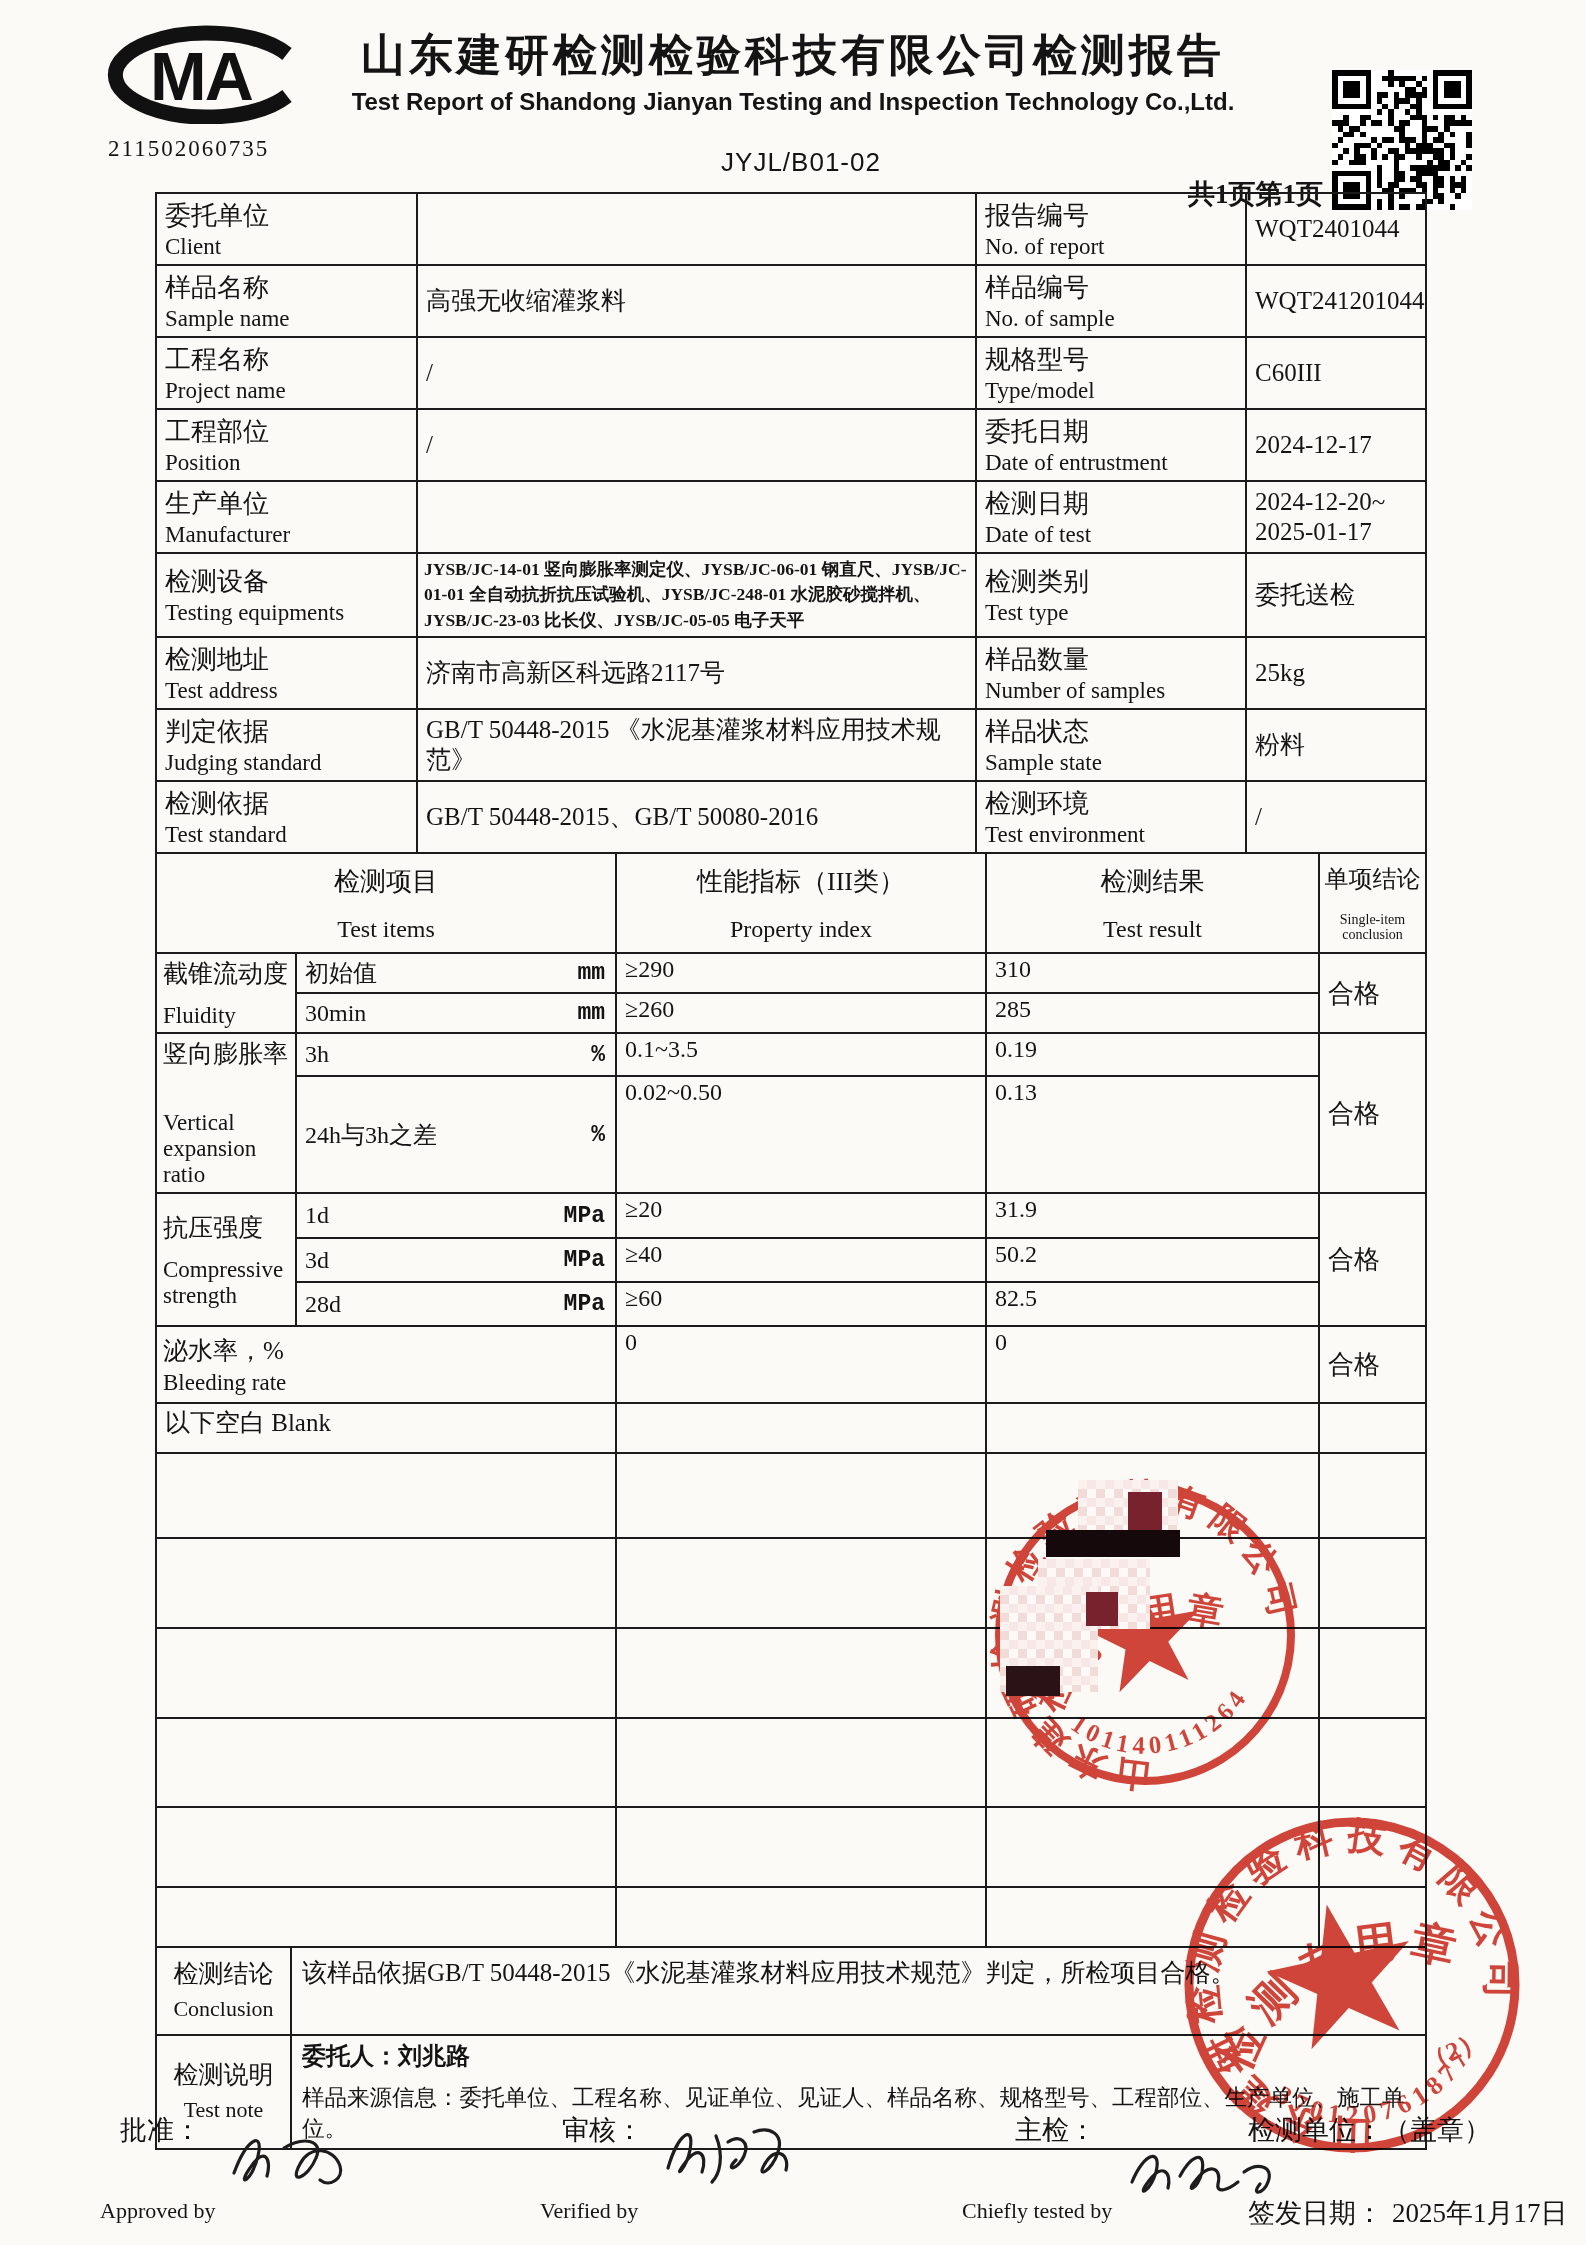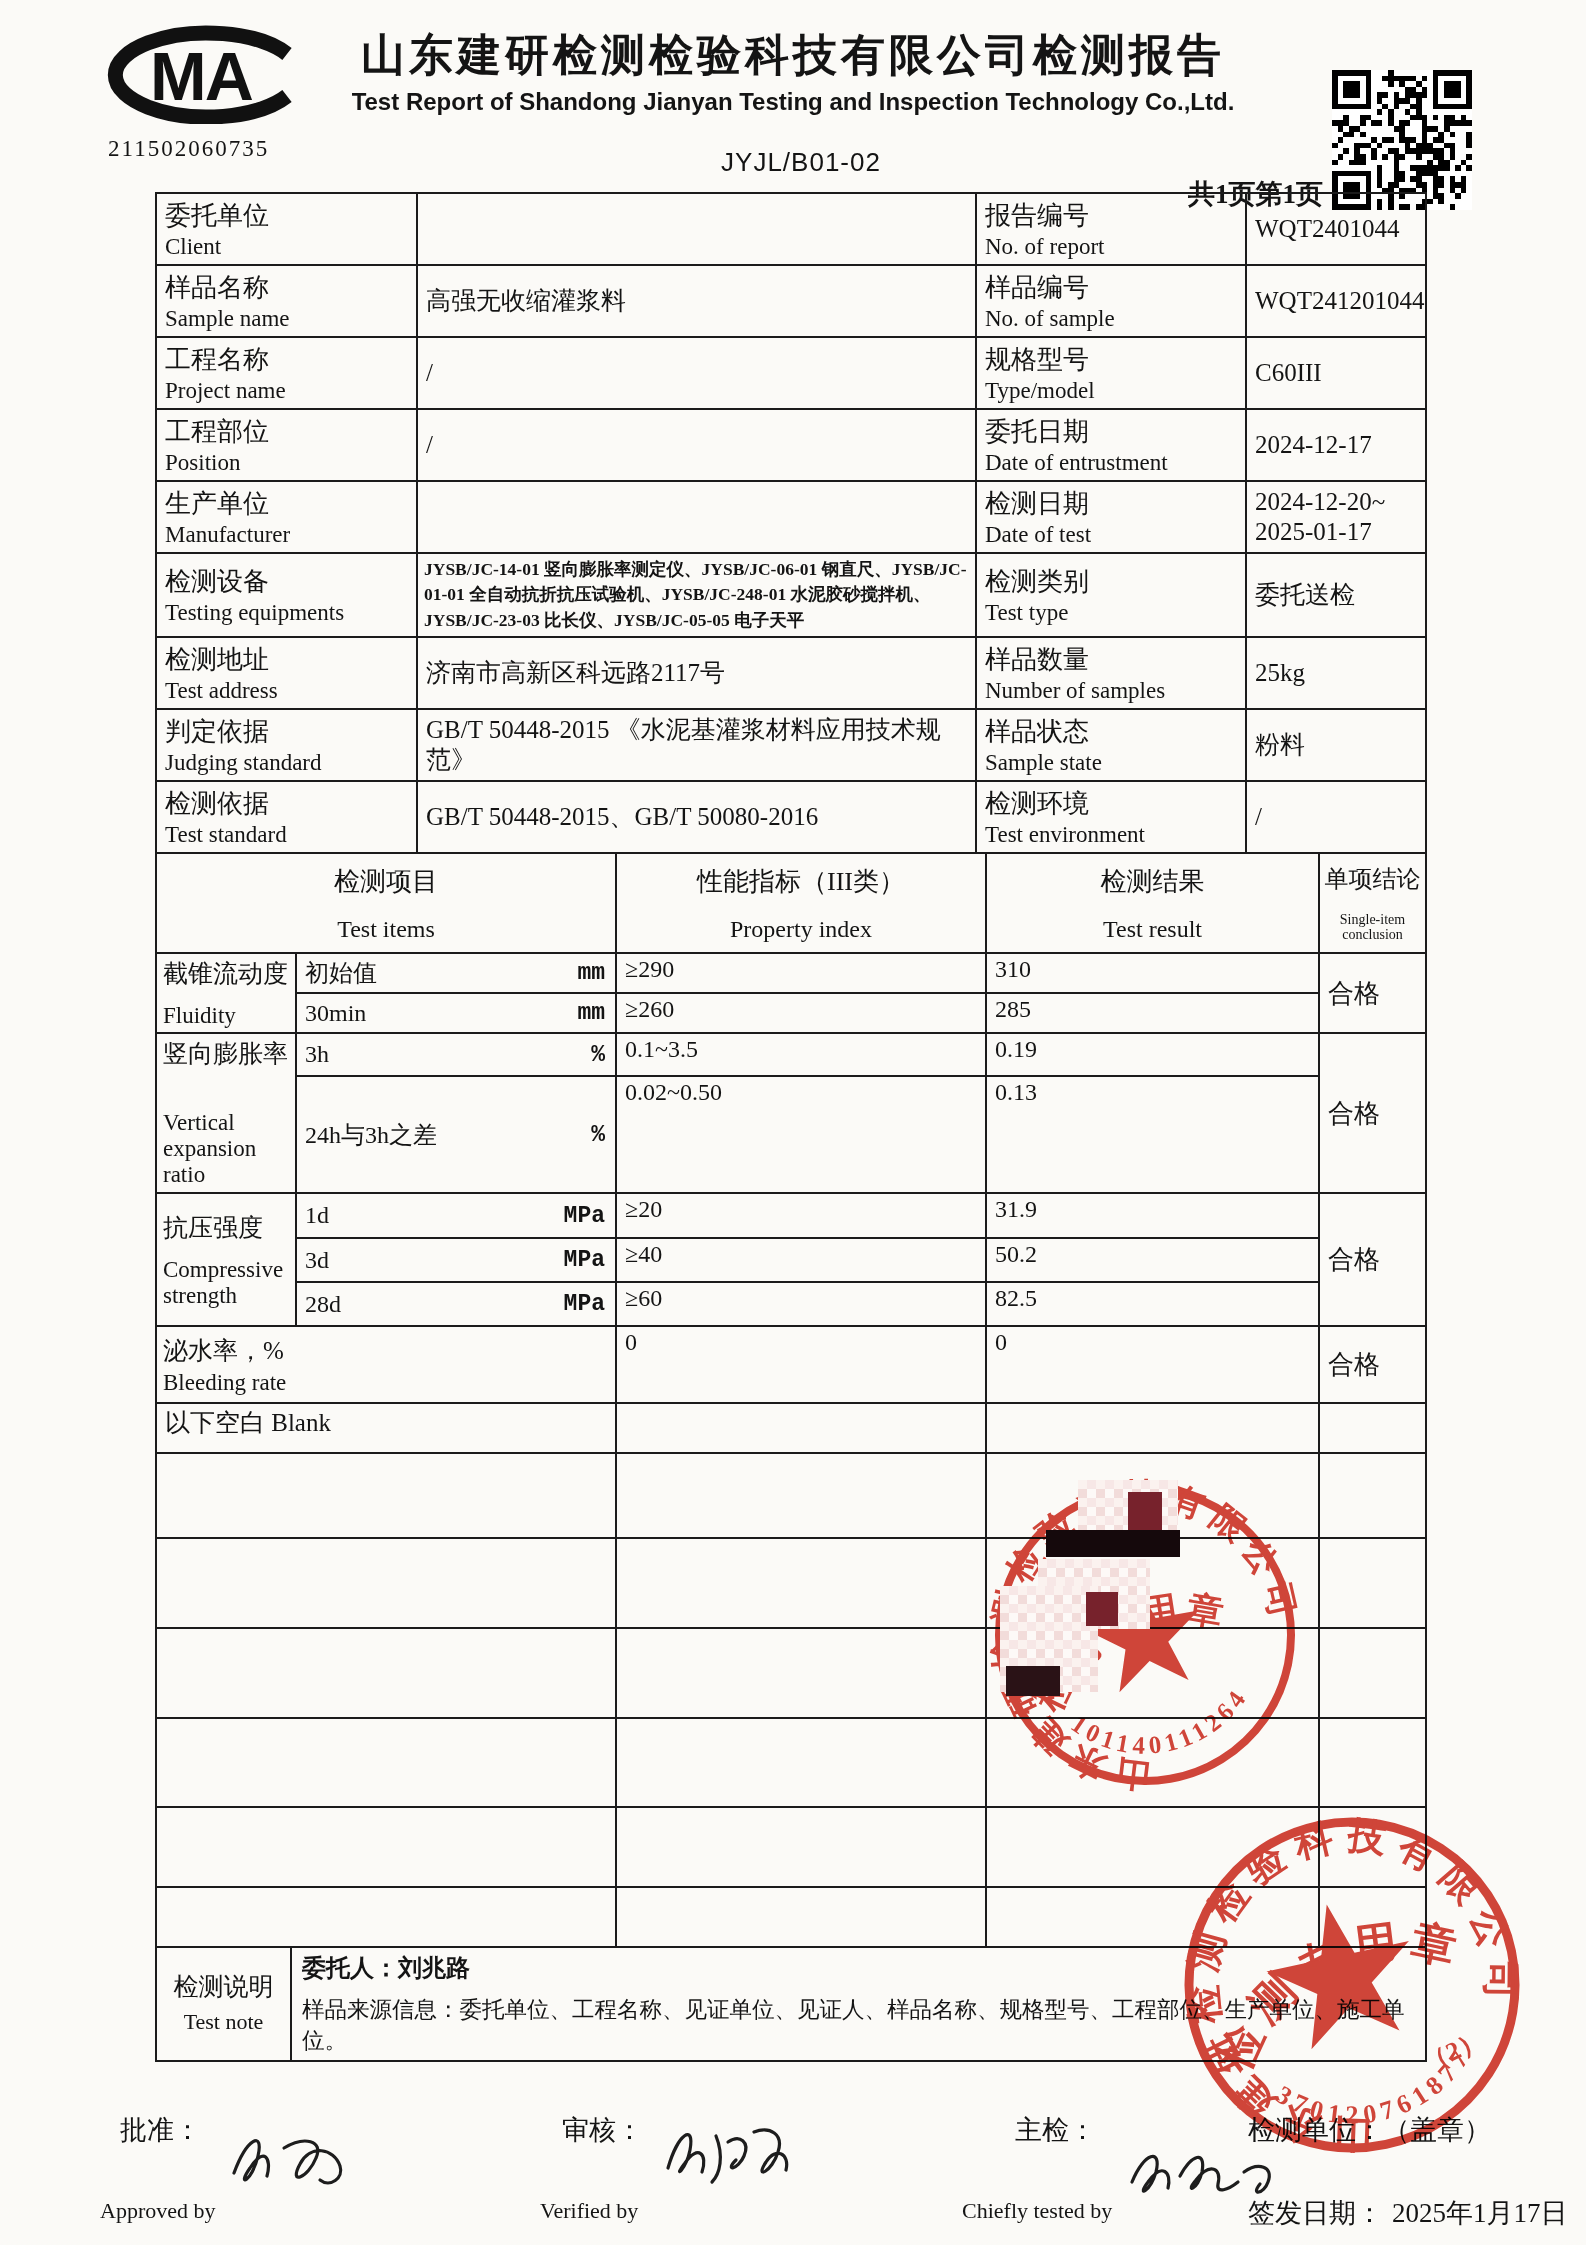--- a/index.html
+++ b/index.html
@@ -632,20 +632,24 @@
           </tr>
       </tbody>
     </table>
 
     <table class="t2">
       <colgroup>
           <col style="width:135px">
           <col style="width:1135px">
         </colgroup>
       <tbody>
+        <tr style="height:88px">
+          <td class="conc-lbl"><span>检测结论</span><br><span style="font-size:22px">Conclusion</span></td>
+          <td class="conc-val">该样品依据GB/T 50448-2015《水泥基灌浆材料应用技术规范》判定，所检项目合格。</td>
+        </tr>
         <tr style="height:112px">
           <td class="conc-lbl"><span>检测说明</span><br><span style="font-size:22px">Test note</span></td>
           <td class="note-val">
               <div class="noteflex">
                 <span class="note-l1">委托人：刘兆路</span>
                 <span>样品来源信息：委托单位、工程名称、见证单位、见证人、样品名称、规格型号、工程部位、生产单位、施工单位。</span>
               </div>
             </td>
         </tr>
       </tbody>

